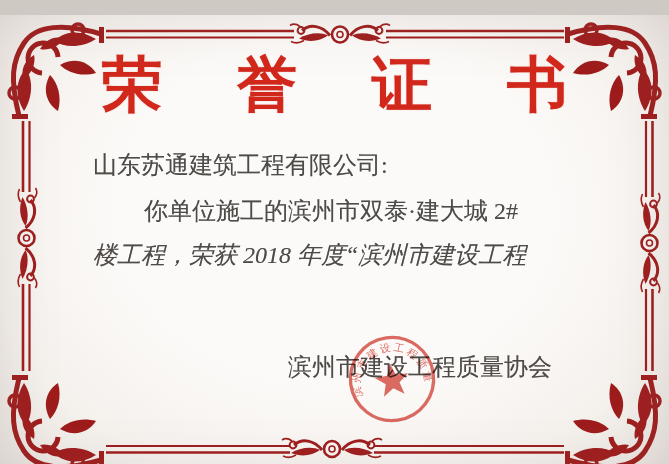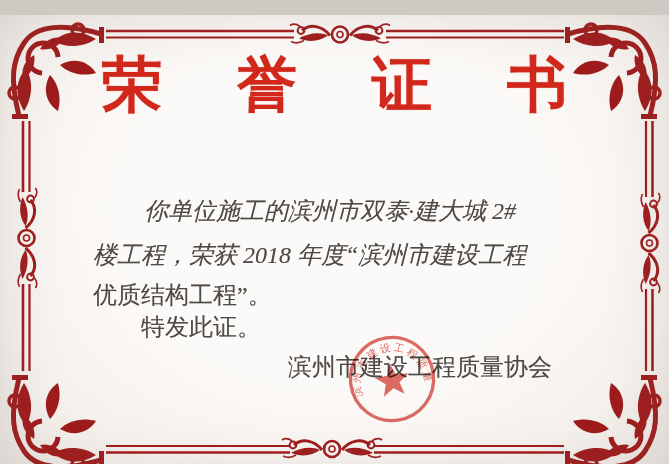--- a/index.html
+++ b/index.html
@@ -28,21 +28,21 @@
   .cert-title{
     position:absolute;top:30px;left:0;width:100%;
     text-align:center;text-indent:30px;letter-spacing:30px;
     font-size:60px;font-weight:700;color:var(--title-red);
     text-shadow:0 0 1px rgba(210,40,28,.55);
     white-space:nowrap;
   }
   .t{position:absolute;color:var(--ink);white-space:nowrap;
      text-shadow:0 0 .6px rgba(78,74,71,.4);}
   .recipient{left:93px;top:134px;font-size:24px;}
-  .body1{left:144px;top:180px;font-size:24px;font-style:italic;}
+  .body1{left:144px;top:180px;font-size:24px;}
   .body2{left:93px;top:224px;font-size:24px;font-style:italic;}
   .body3{left:93px;top:264px;font-size:24px;}
   .body4{left:141px;top:296px;font-size:24px;}
   .issuer{left:288px;top:336px;font-size:24px;}
   .date{left:322px;top:372px;font-size:23px;letter-spacing:2px;}
   .seal{
     position:absolute;left:340px;top:312px;width:104px;height:104px;
     opacity:.8;mix-blend-mode:multiply;
   }
   .seal-stroke{stroke:var(--seal-red);fill:none;}
@@ -133,24 +133,23 @@
     <g>
         <use href="#midH" transform="translate(26.5,223) rotate(90)"></use>
       </g>
     <g>
         <use href="#midH" transform="translate(649.5,228) rotate(90)"></use>
       </g>
   </svg>
 
   <div class="cert-title">荣 誉 证 书</div>
 
+  <div class="t recipient">山东苏通建筑工程有限公司:</div>
   <div class="t body1">你单位施工的滨州市双泰·建大城 2#</div>
   <div class="t body2">楼工程，荣获 2018 年度“滨州市建设工程</div>
-  <div class="t body3">优质结构工程”。</div>
-  <div class="t body4">特发此证。</div>
 
   <div class="t issuer">滨州市建设工程质量协会</div>
 
   <svg class="seal" viewBox="0 0 100 100" aria-hidden="true">
     <g transform="rotate(-8 50 50)">
       <circle class="seal-stroke" cx="50" cy="50" r="40" stroke-width="3.2"></circle>
       <path id="sealArc" fill="none" d="M 20,62 A 31,31 0 1 1 80,62"></path>
       <text class="seal-txt">
         <textPath href="#sealArc" startOffset="0" textLength="134">滨州市建设工程质量协会</textPath>
       </text>

